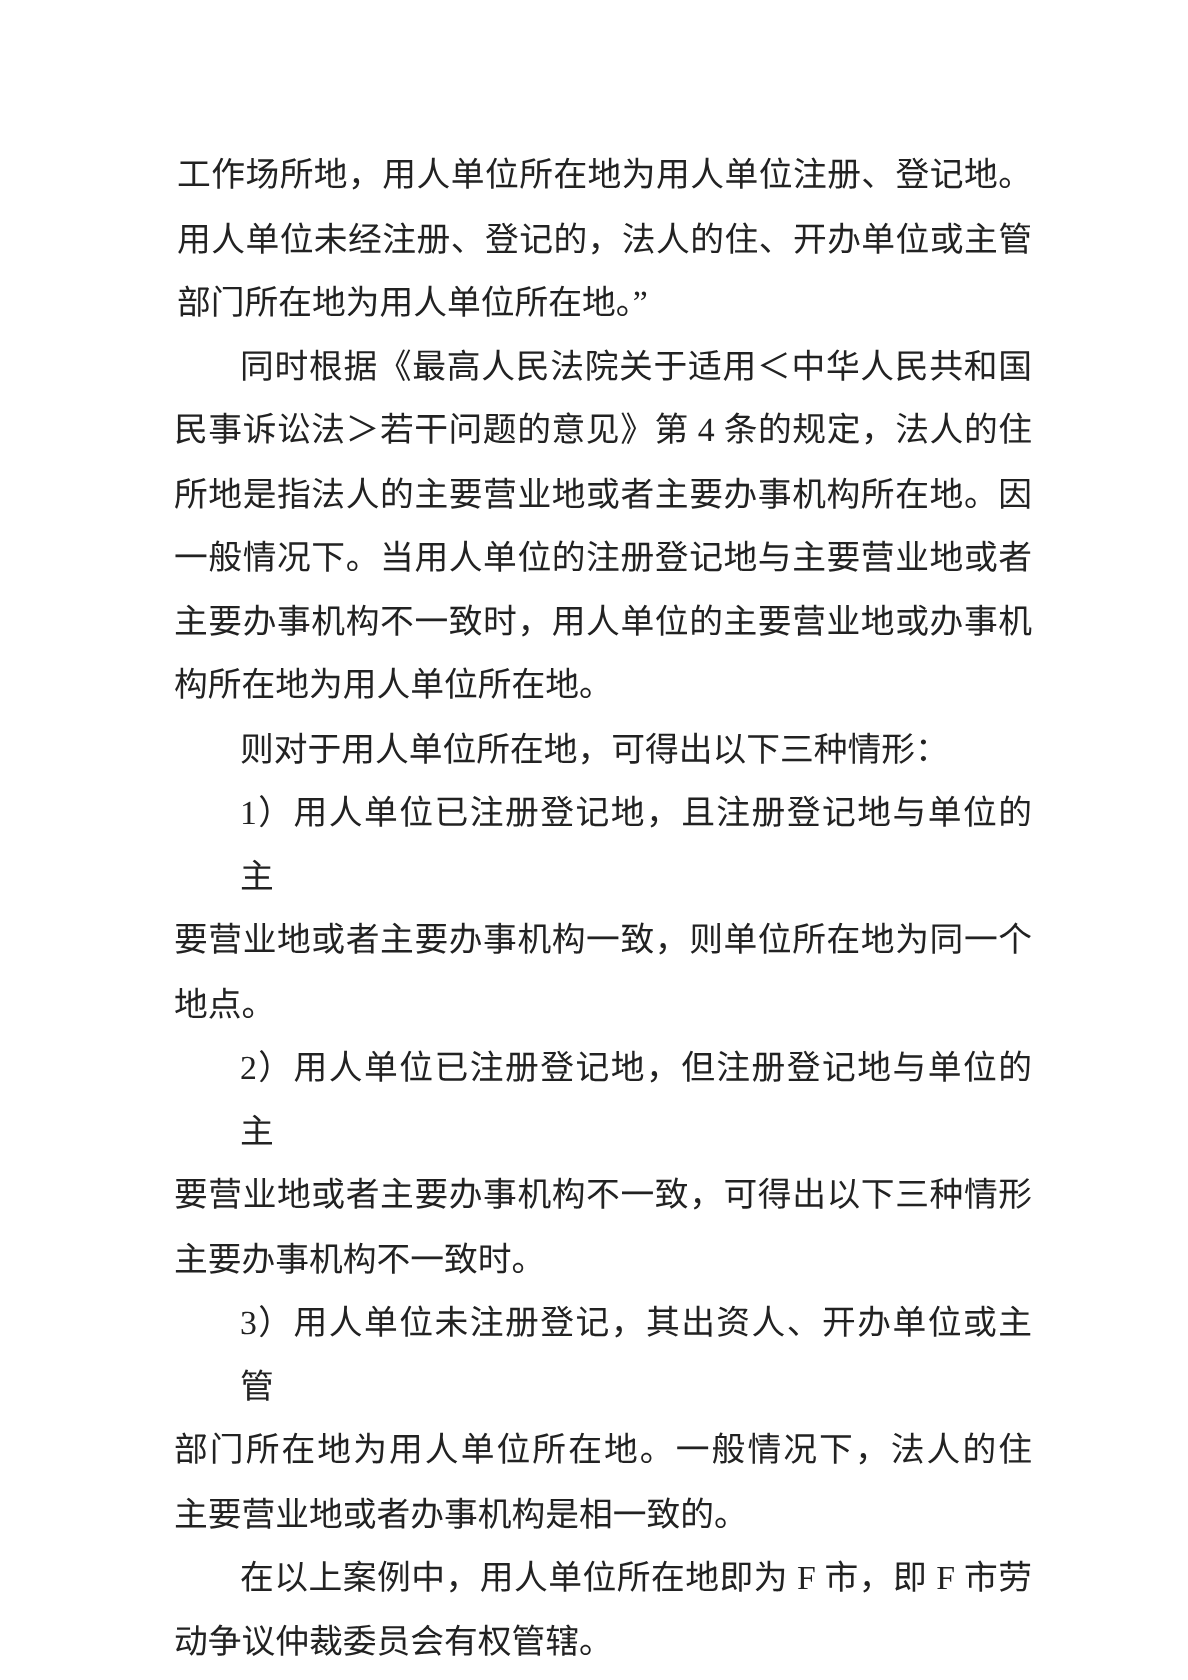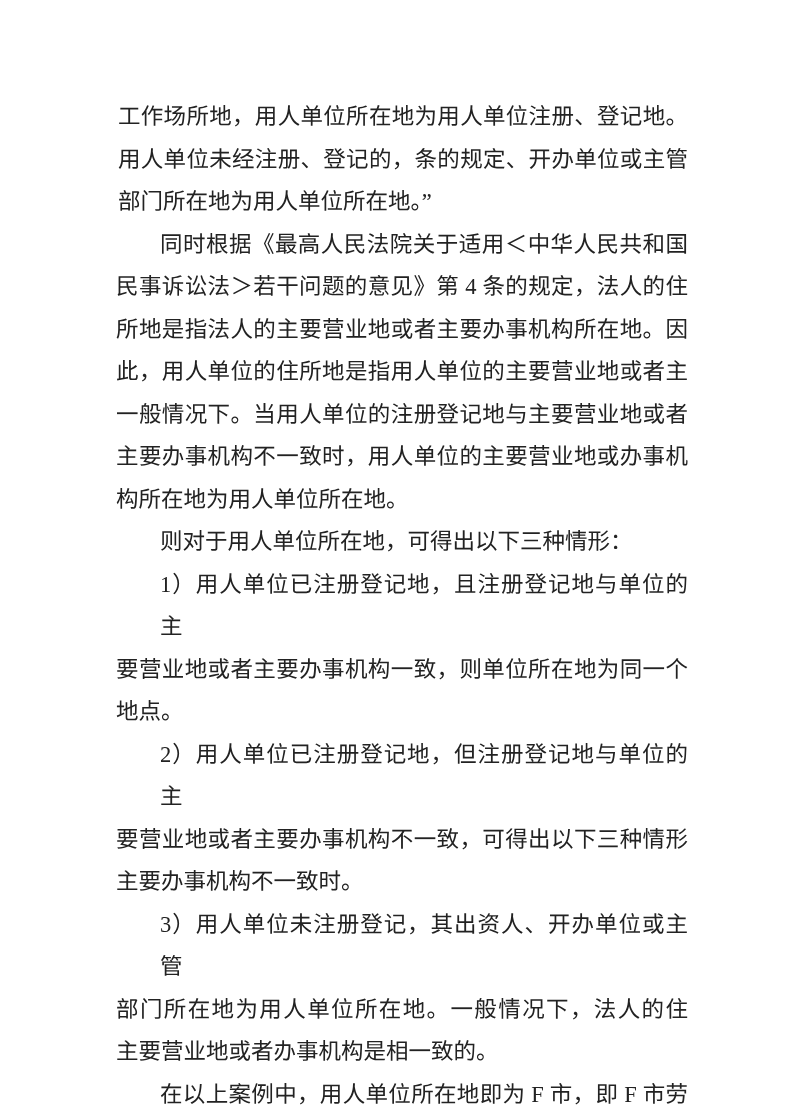--- a/index.html
+++ b/index.html
@@ -45,26 +45,25 @@
   .line.p1 {
     margin-left: 14px;
   }
 </style>
 </head>
 <body>
 
 <div class="page">
   <div class="text-block" id="text-block" style="color: rgb(34, 34, 34);">
       <div class="line fill p1">工作场所地，用人单位所在地为用人单位注册、登记地。</div>
-      <div class="line fill p1">用人单位未经注册、登记的，条的规定、开办单位或主管</div>
+      <div class="line fill p1">用人单位未经注册、登记的，法人的住、开办单位或主管</div>
       <div class="line p1">部门所在地为用人单位所在地。”</div>
       <div class="line fill indent">同时根据《最高人民法院关于适用＜中华人民共和国</div>
       <div class="line fill">民事诉讼法＞若干问题的意见》第 4 条的规定，法人的住</div>
       <div class="line fill">所地是指法人的主要营业地或者主要办事机构所在地。因</div>
-      <div class="line fill">此，用人单位的住所地是指用人单位的主要营业地或者主</div>
       <div class="line fill">一般情况下。当用人单位的注册登记地与主要营业地或者</div>
       <div class="line fill">主要办事机构不一致时，用人单位的主要营业地或办事机</div>
       <div class="line">构所在地为用人单位所在地。</div>
       <div class="line indent">则对于用人单位所在地，可得出以下三种情形：</div>
       <div class="line fill indent">1）用人单位已注册登记地，且注册登记地与单位的主</div>
       <div class="line fill">要营业地或者主要办事机构一致，则单位所在地为同一个</div>
       <div class="line">地点。</div>
       <div class="line fill indent">2）用人单位已注册登记地，但注册登记地与单位的主</div>
       <div class="line fill">要营业地或者主要办事机构不一致，可得出以下三种情形</div>
       <div class="line">主要办事机构不一致时。</div>

